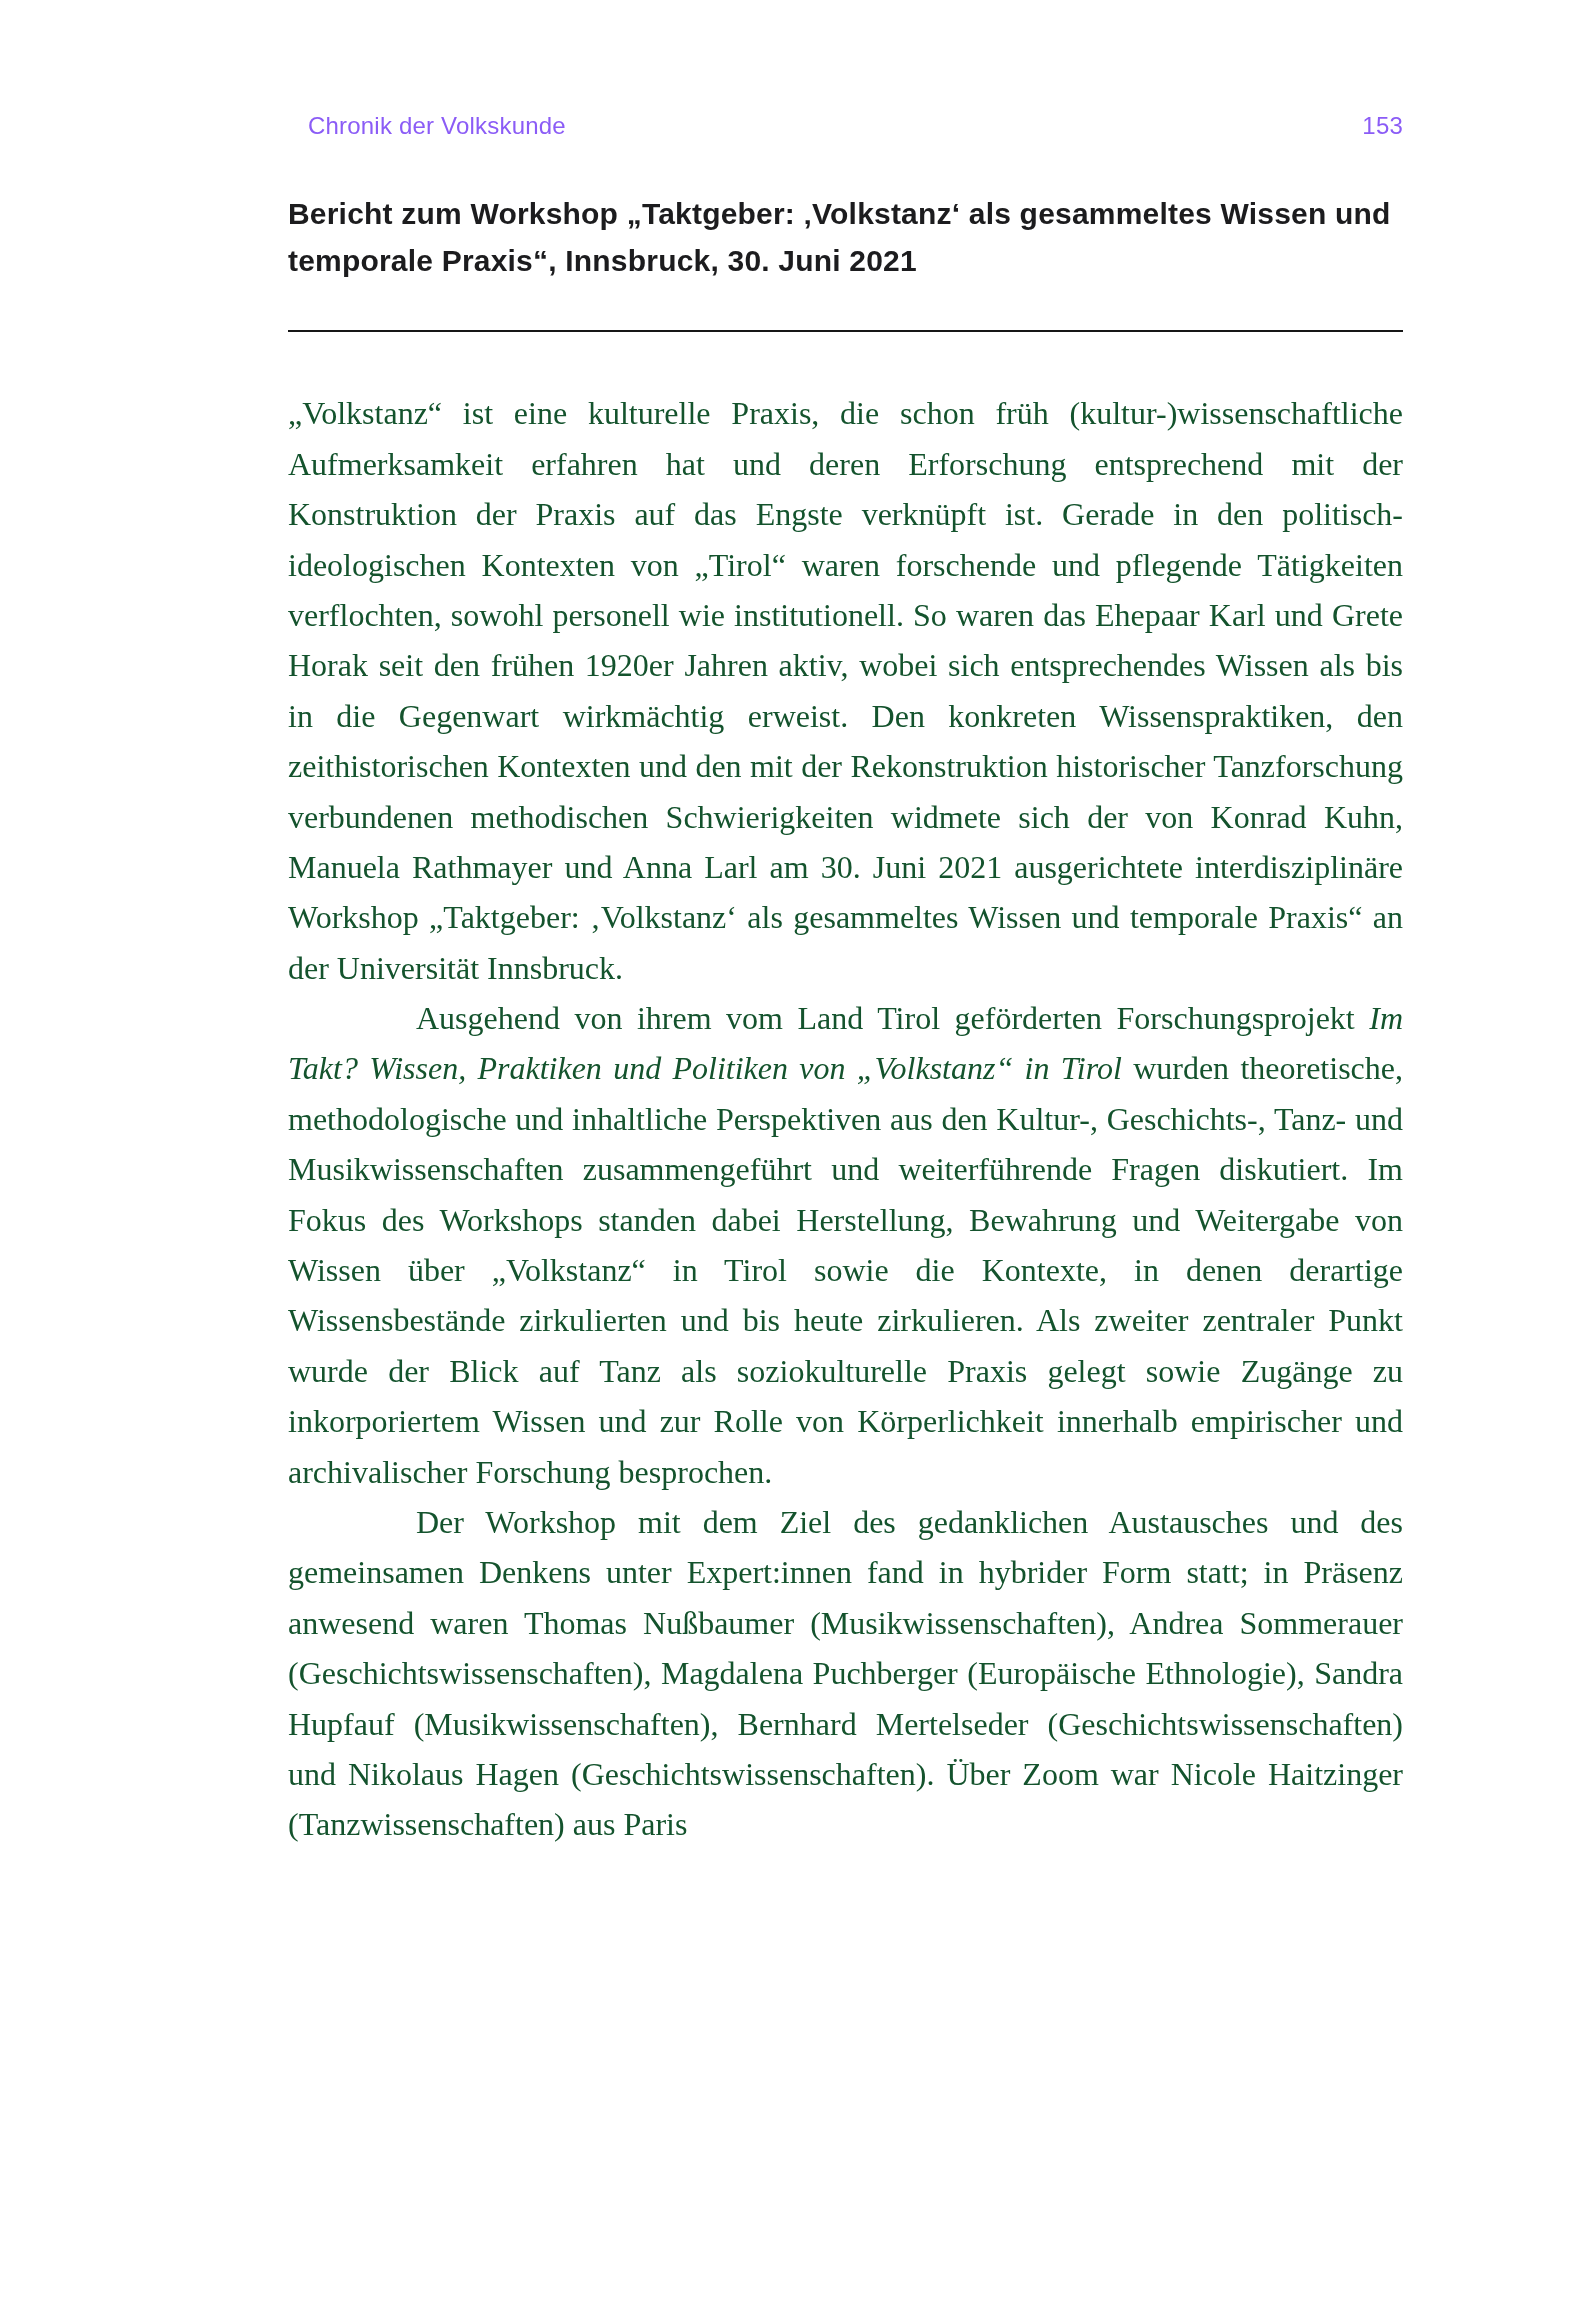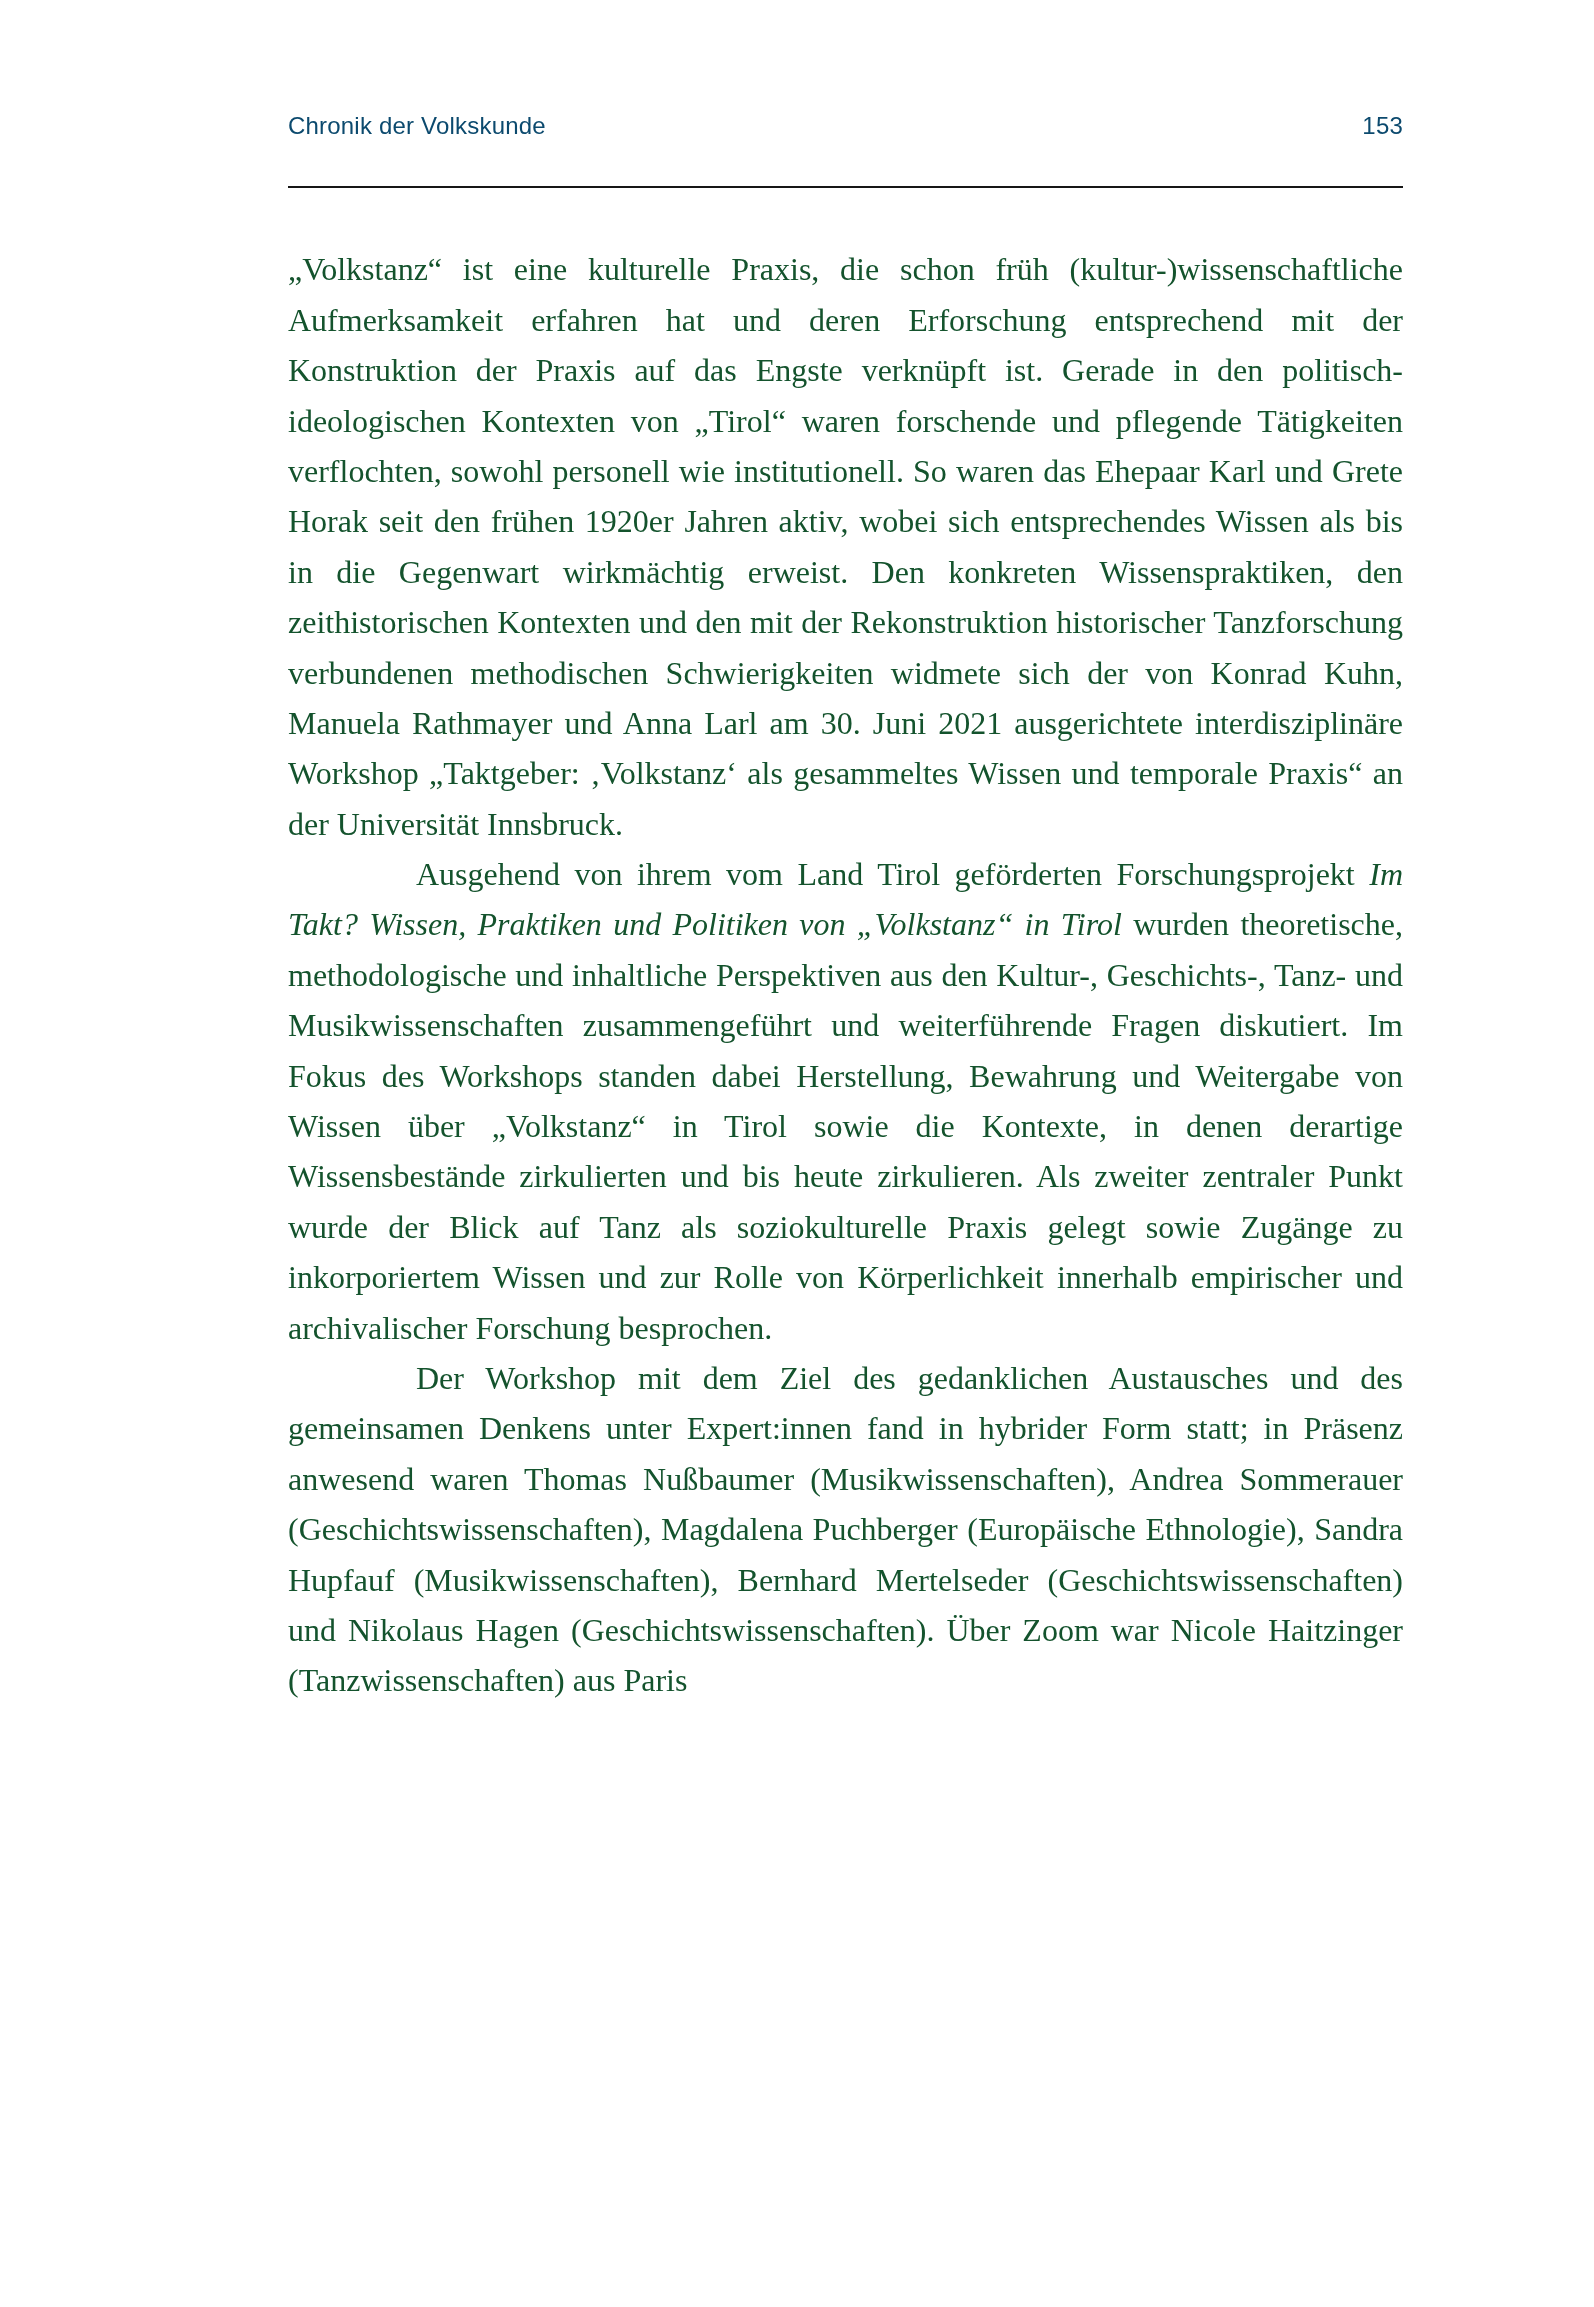--- a/index.html
+++ b/index.html
@@ -11,22 +11,23 @@
     background: #ffffff;
     padding: 112px 192px 0 288px;
     overflow: hidden;
   }
   .running-head {
     display: flex;
     justify-content: space-between;
     align-items: baseline;
     font-family: "Liberation Sans", sans-serif;
     font-size: 24px;
-    color: #0c4a6e;
+    color: #8b5cf6;
     letter-spacing: 0.2px;
+    margin-left: 20px;
   }
   .article-title {
     margin-top: 51px;
     font-family: "Liberation Sans", sans-serif;
     font-weight: 700;
     font-size: 30px;
     line-height: 1.55;
     letter-spacing: 0.2px;
     color: #1c1c1e;
     max-width: 1115px;
@@ -54,20 +55,21 @@
 </head>
 <body>
 
 <div class="page">
 
   <div class="running-head">
     <span>Chronik der Volkskunde</span>
     <span>153</span>
   </div>
 
+  <h1 class="article-title">Bericht zum Workshop „Taktgeber: ‚Volkstanz‘ als gesammeltes Wissen und temporale Praxis“, Innsbruck, 30. Juni 2021</h1>
 
   <div class="title-rule"></div>
 
   <div class="article-body">
 
     <p><span>„Volkstanz“ ist eine kulturelle Praxis, die schon früh (kultur-)wissenschaftliche Aufmerksamkeit erfahren hat und deren Erforschung entsprechend mit der Konstruktion der Praxis auf das Engste verknüpft ist. Gerade in den politisch-ideologischen Kontexten von „Tirol“ waren forschende und pflegende Tätigkeiten verflochten, sowohl personell wie institutionell. So waren das Ehepaar Karl und Grete Horak seit den frühen 1920er Jahren aktiv, wobei sich entsprechendes Wissen als bis in die Gegenwart wirkmächtig erweist. Den konkreten Wissenspraktiken, den zeithistorischen Kontexten und den mit der Rekonstruktion historischer Tanzforschung verbundenen methodischen Schwierigkeiten widmete sich der von Konrad Kuhn, Manuela Rathmayer und Anna Larl am 30. Juni 2021 ausgerichtete interdisziplinäre Workshop „Taktgeber: ‚Volkstanz‘ als gesammeltes Wissen und temporale Praxis“ an der Universität Innsbruck.</span></p>
 
     <p class="indented"><span>Ausgehend von ihrem vom Land Tirol geförderten Forschungsprojekt </span><span class="italic">Im Takt? Wissen, Praktiken und Politiken von „Volkstanz“ in Tirol</span><span> wurden theoretische, methodologische und inhaltliche Perspektiven aus den Kultur-, Geschichts-, Tanz- und Musikwissenschaften zusammengeführt und weiterführende Fragen diskutiert. Im Fokus des Workshops standen dabei Herstellung, Bewahrung und Weitergabe von Wissen über „Volkstanz“ in Tirol sowie die Kontexte, in denen derartige Wissensbestände zirkulierten und bis heute zirkulieren. Als zweiter zentraler Punkt wurde der Blick auf Tanz als soziokulturelle Praxis gelegt sowie Zugänge zu inkorporiertem Wissen und zur Rolle von Körperlichkeit innerhalb empirischer und archivalischer Forschung besprochen.</span></p>
 
     <p class="indented"><span>Der Workshop mit dem Ziel des gedanklichen Austausches und des gemeinsamen Denkens unter Expert:innen fand in hybrider Form statt; in Präsenz anwesend waren Thomas Nußbaumer (Musikwissenschaften), Andrea Sommerauer (Geschichtswissenschaften), Magdalena Puchberger (Europäische Ethnologie), Sandra Hupfauf (Musikwissenschaften), Bernhard Mertelseder (Geschichtswissenschaften) und Nikolaus Hagen (Geschichtswissenschaften). Über Zoom war Nicole Haitzinger (Tanzwissenschaften) aus Paris</span></p>

